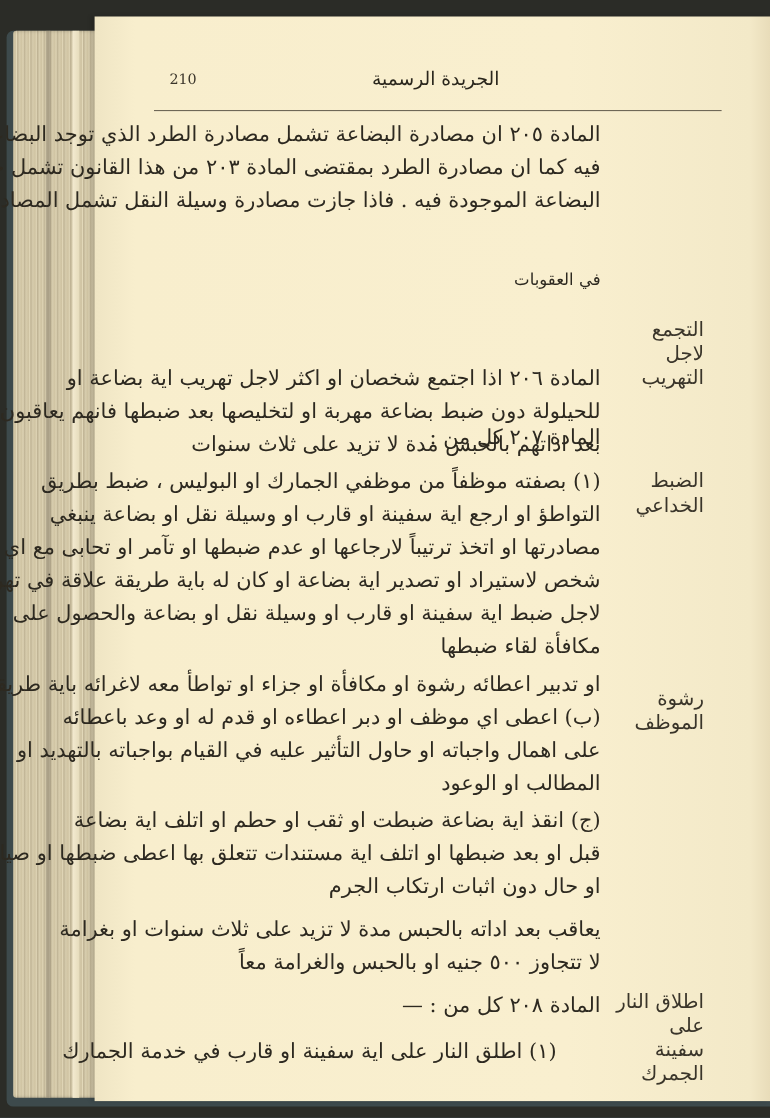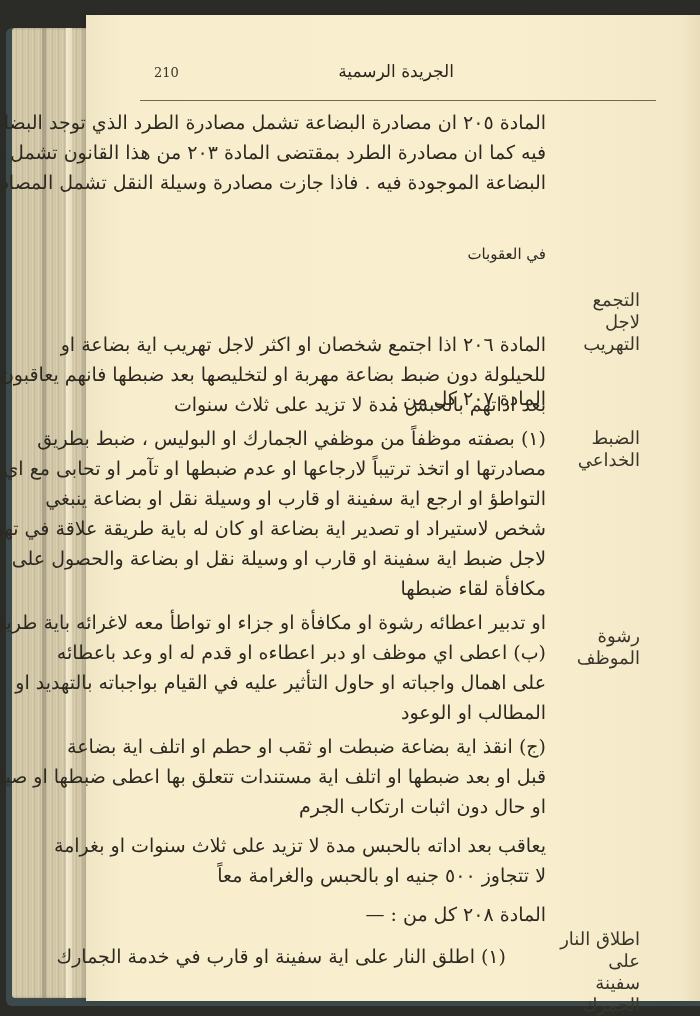--- a/index.html
+++ b/index.html
@@ -172,22 +172,22 @@
 
   <div class="text body-col" style="top:368px;">
     <span class="para-line last">المادة ٢٠٧   كل من :</span>
   </div>
 
   <div class="margin-note" style="top:412px;">
     <div>الضبط الخداعي</div>
   </div>
   <div class="text body-col" style="top:408px;">
     <span class="para-line">(١)   بصفته موظفاً من موظفي الجمارك او البوليس ، ضبط بطريق</span>
+    <span class="para-line">التواطؤ او ارجع اية سفينة او قارب او وسيلة نقل او بضاعة ينبغي</span>
     <span class="para-line">مصادرتها او اتخذ ترتيباً لارجاعها او عدم ضبطها او تآمر او تحابى مع اي</span>
-    <span class="para-line">التواطؤ او ارجع اية سفينة او قارب او وسيلة نقل او بضاعة ينبغي</span>
     <span class="para-line">شخص لاستيراد او تصدير اية بضاعة او كان له باية طريقة علاقة في تهريبها</span>
     <span class="para-line">لاجل ضبط اية سفينة او قارب او وسيلة نقل او بضاعة والحصول على</span>
     <span class="para-line last">مكافأة لقاء ضبطها</span>
   </div>
 
   <div class="margin-note" style="top:610px;">
     <div>رشوة الموظف</div>
   </div>
   <div class="text body-col" style="top:592px;">
     <span class="para-line">او تدبير اعطائه رشوة او مكافأة او جزاء او تواطأ معه لاغرائه باية طريقة</span>
@@ -200,21 +200,21 @@
     <span class="para-line">(ج)   انقذ اية بضاعة ضبطت او ثقب او حطم او اتلف اية بضاعة</span>
     <span class="para-line">قبل او بعد ضبطها او اتلف اية مستندات تتعلق بها اعطى ضبطها او صيانتها</span>
     <span class="para-line last">او حال دون اثبات ارتكاب الجرم</span>
   </div>
 
   <div class="text body-col" style="top:815px;">
     <span class="para-line">يعاقب بعد اداته بالحبس مدة لا تزيد على ثلاث سنوات او بغرامة</span>
     <span class="para-line last">لا تتجاوز ٥٠٠ جنيه او بالحبس والغرامة معاً</span>
   </div>
 
-  <div class="margin-note" style="top:913px;">
+  <div class="margin-note" style="top:885px;">
     <div>اطلاق النار على</div>
     <div>سفينة الجمرك</div>
   </div>
   <div class="text body-col" style="top:884px;">
     <span class="para-line last">المادة ٢٠٨   كل من : —</span>
   </div>
   <div class="text body-col" style="top:926px;">
     <span class="para-line last indent1">(١)   اطلق النار على اية سفينة او قارب في خدمة الجمارك</span>
   </div>
 

